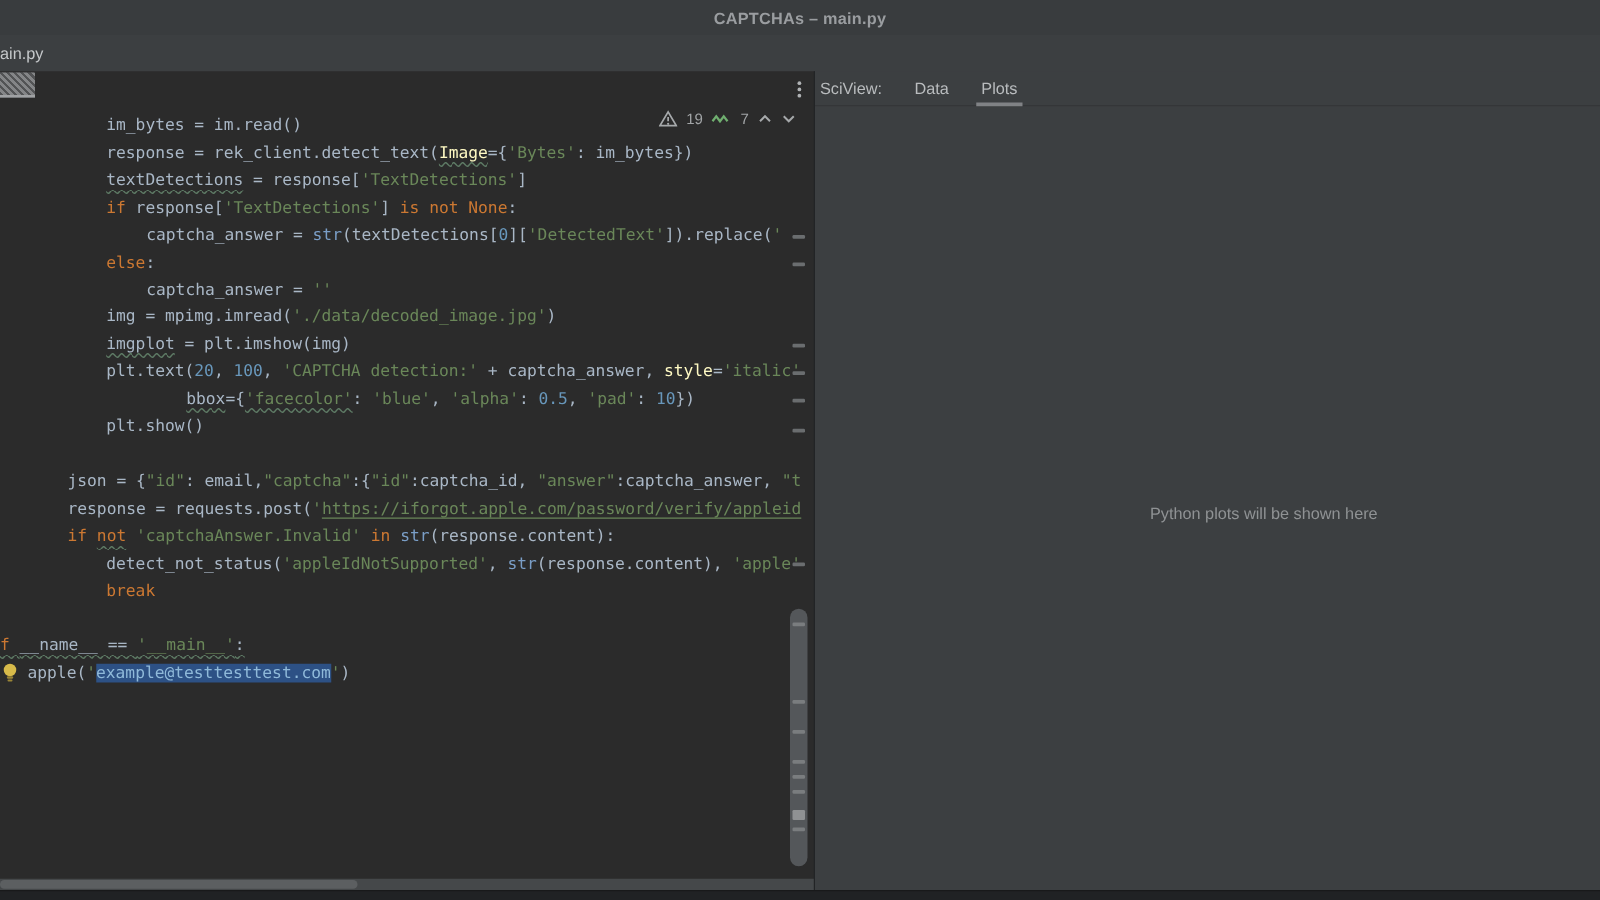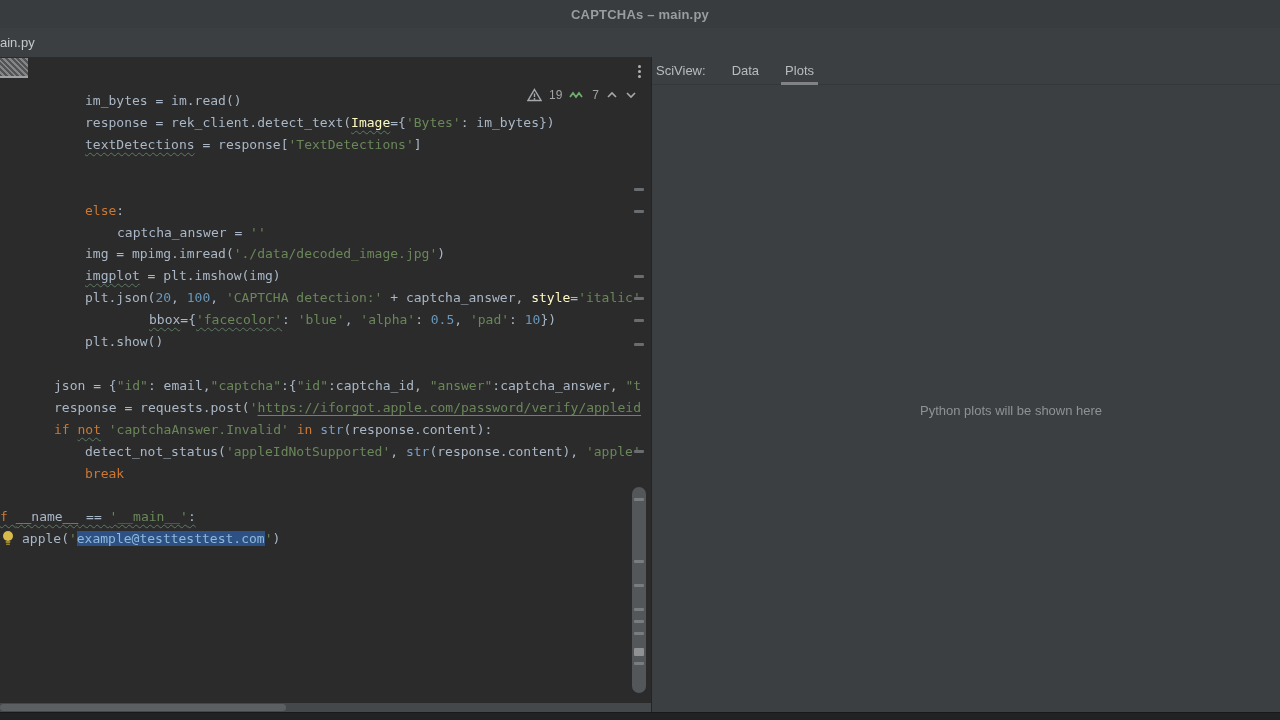--- a/index.html
+++ b/index.html
@@ -158,25 +158,27 @@
 
   <div class="main">
 
     <div class="editor">
       <div class="corner-icon"></div>
 
       <div class="code-area">
           <div class="cl" style="left: 85px; top: 35px;"><span class="d">im_bytes = im.read()</span></div>
           <div class="cl" style="left: 85px; top: 57px;"><span class="d">response = rek_client.detect_text(</span><span class="a w">Image</span><span class="d">={</span><span class="s">'Bytes'</span><span class="d">: im_bytes})</span></div>
           <div class="cl" style="left: 85px; top: 79px;"><span class="d w">textDetections</span><span class="d"> = response[</span><span class="s">'TextDetections'</span><span class="d">]</span></div>
+          <div class="cl" style="left: 85px; top: 101px;"><span class="k">if</span><span class="d"> response[</span><span class="s">'TextDetections'</span><span class="d">] </span><span class="k">is not</span><span class="d"> </span><span class="k">None</span><span class="d">:</span></div>
+          <div class="cl" style="left: 117px; top: 123px;"><span class="d">captcha_answer = </span><span class="b">str</span><span class="d">(textDetections[</span><span class="n">0</span><span class="d">][</span><span class="s">'DetectedText'</span><span class="d">]).replace(</span><span class="s">'</span></div>
           <div class="cl" style="left: 85px; top: 145px;"><span class="k">else</span><span class="d">:</span></div>
           <div class="cl" style="left: 117px; top: 167px;"><span class="d">captcha_answer = </span><span class="s">''</span></div>
           <div class="cl" style="left: 85px; top: 188px;"><span class="d">img = mpimg.imread(</span><span class="s">'./data/decoded_image.jpg'</span><span class="d">)</span></div>
           <div class="cl" style="left: 85px; top: 210px;"><span class="d w">imgplot</span><span class="d"> = plt.imshow(img)</span></div>
-          <div class="cl" style="left: 85px; top: 232px;"><span class="d">plt.json(</span><span class="n">20</span><span class="d">, </span><span class="n">100</span><span class="d">, </span><span class="s">'CAPTCHA detection:'</span><span class="d"> + captcha_answer, </span><span class="a">style</span><span class="d">=</span><span class="s">'italic'</span></div>
+          <div class="cl" style="left: 85px; top: 232px;"><span class="d">plt.text(</span><span class="n">20</span><span class="d">, </span><span class="n">100</span><span class="d">, </span><span class="s">'CAPTCHA detection:'</span><span class="d"> + captcha_answer, </span><span class="a">style</span><span class="d">=</span><span class="s">'italic'</span></div>
           <div class="cl" style="left: 149px; top: 254px;"><span class="d w">bbox</span><span class="d">={</span><span class="s w">'facecolor'</span><span class="d">: </span><span class="s">'blue'</span><span class="d">, </span><span class="s">'alpha'</span><span class="d">: </span><span class="n">0.5</span><span class="d">, </span><span class="s">'pad'</span><span class="d">: </span><span class="n">10</span><span class="d">})</span></div>
           <div class="cl" style="left: 85px; top: 276px;"><span class="d">plt.show()</span></div>
           <div class="cl" style="left: 54px; top: 320px;"><span class="d">json = {</span><span class="s">"id"</span><span class="d">: email,</span><span class="s">"captcha"</span><span class="d">:{</span><span class="s">"id"</span><span class="d">:captcha_id, </span><span class="s">"answer"</span><span class="d">:captcha_answer, </span><span class="s">"t</span></div>
           <div class="cl" style="left: 54px; top: 364px;"><span class="k">if</span><span class="d"> </span><span class="k w">not</span><span class="d"> </span><span class="s">'captchaAnswer.Invalid'</span><span class="d"> </span><span class="k">in</span><span class="d"> </span><span class="b">str</span><span class="d">(response.content):</span></div>
           <div class="cl" style="left: 54px; top: 342px;"><span class="d">response = requests.post(</span><span class="s">'</span><span class="u">https://iforgot.apple.com/password/verify/appleid</span></div>
           <div class="cl" style="left: 85px; top: 386px;"><span class="d">detect_not_status(</span><span class="s">'appleIdNotSupported'</span><span class="d">, </span><span class="b">str</span><span class="d">(response.content), </span><span class="s">'apple'</span></div>
           <div class="cl" style="left: 85px; top: 408px;"><span class="k">break</span></div>
           <div class="cl" style="left: 0px; top: 451px;"><span class="k w">f </span><span class="d w">__name__</span><span class="d w"> == </span><span class="s w">'__main__'</span><span class="d w">:</span></div>
           <div class="cl" style="left: 22px; top: 473px;"><span class="d">apple(</span><span class="s">'</span><span class="sel">example@testtesttest.com</span><span class="s">'</span><span class="d">)</span></div>
         </div>

